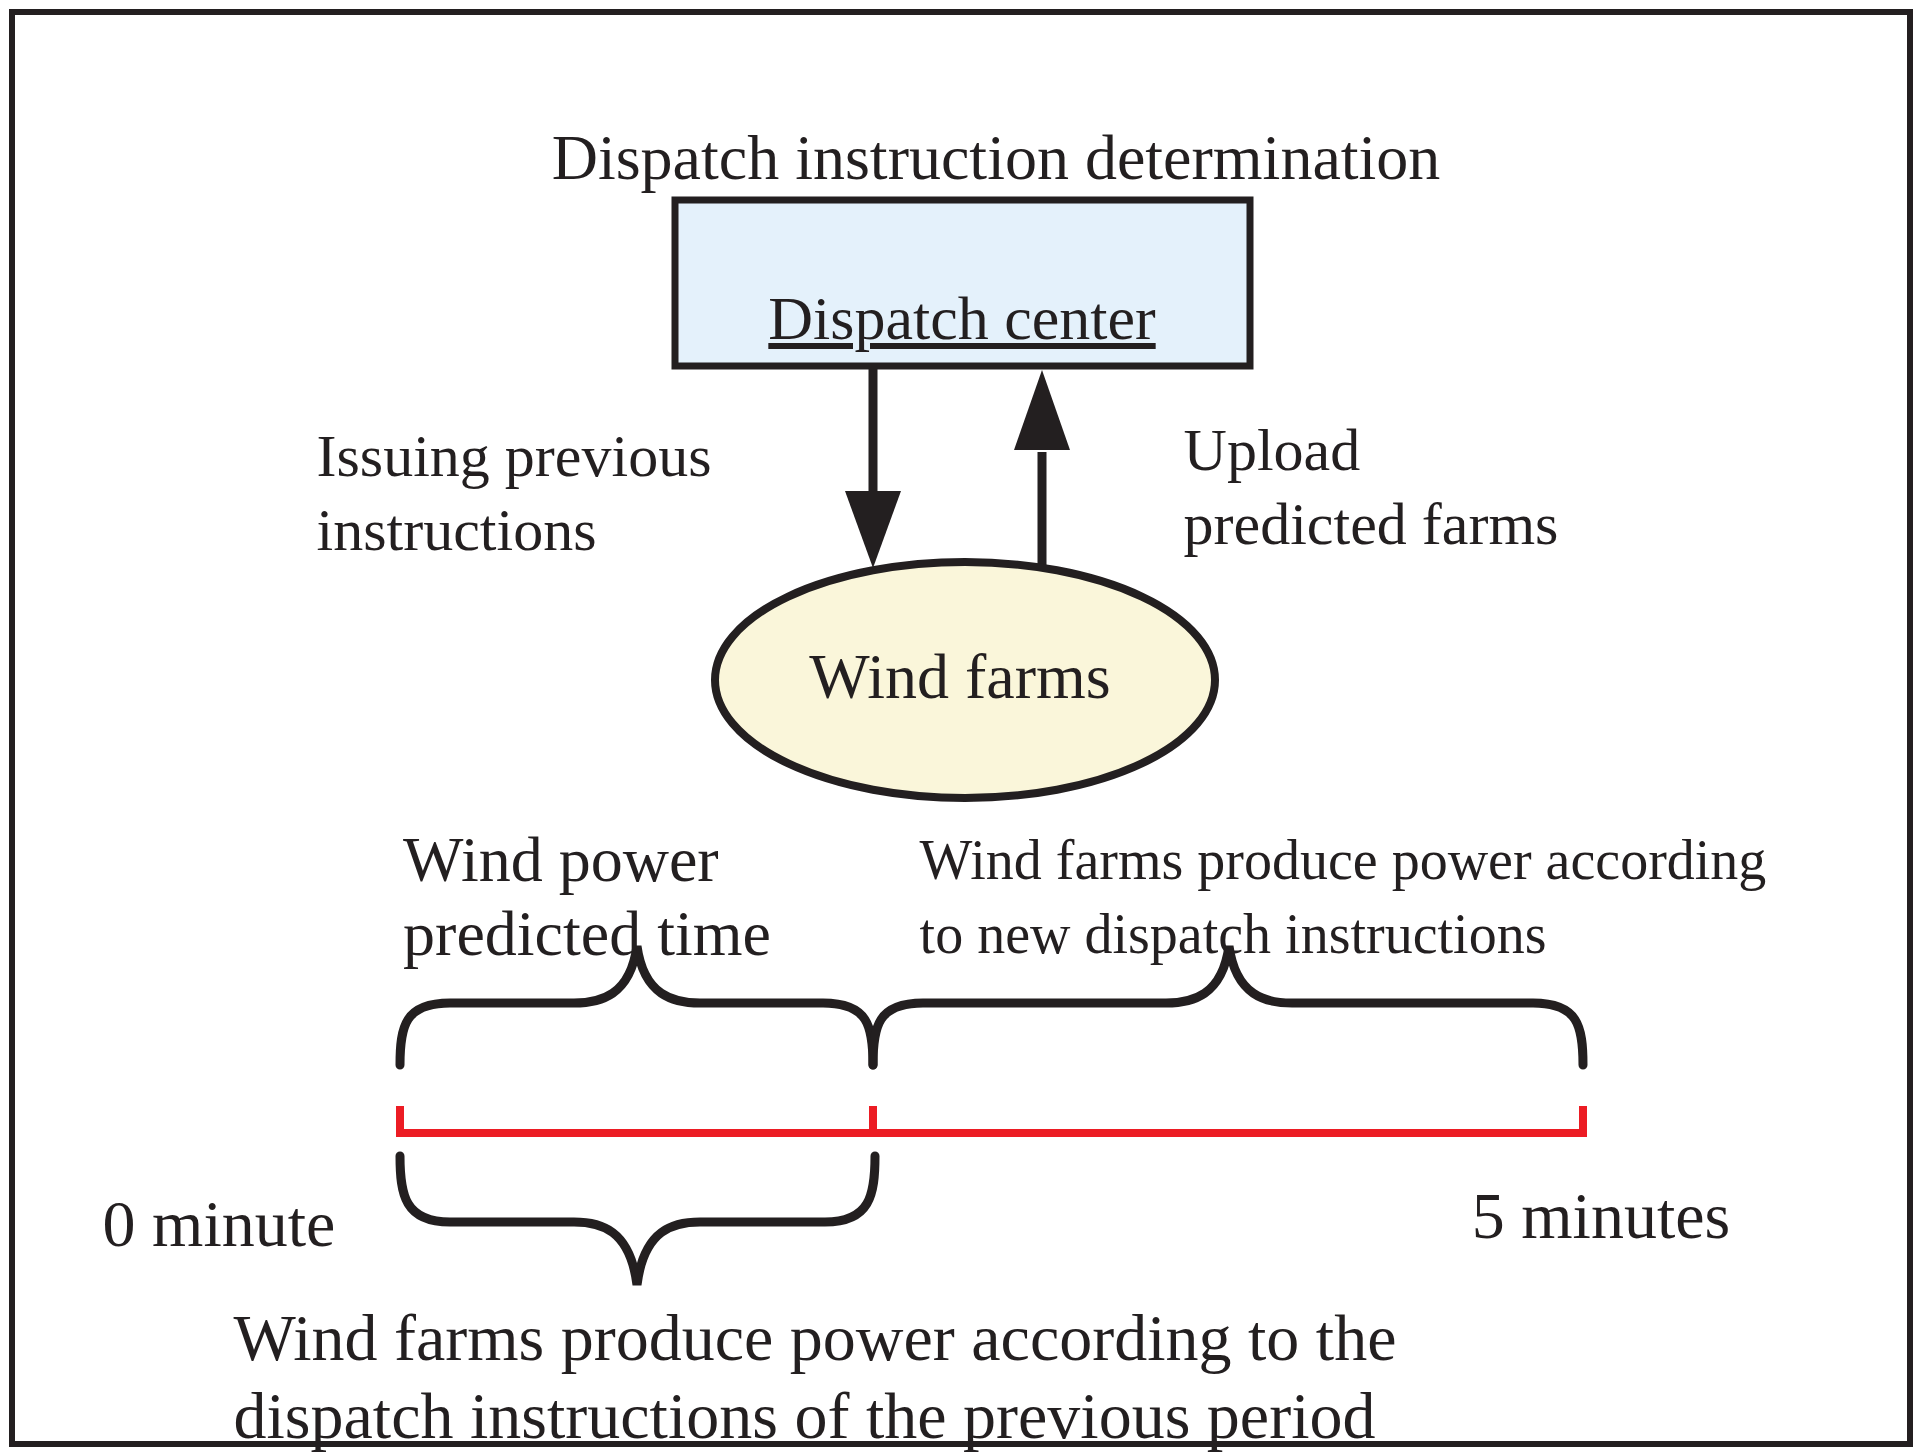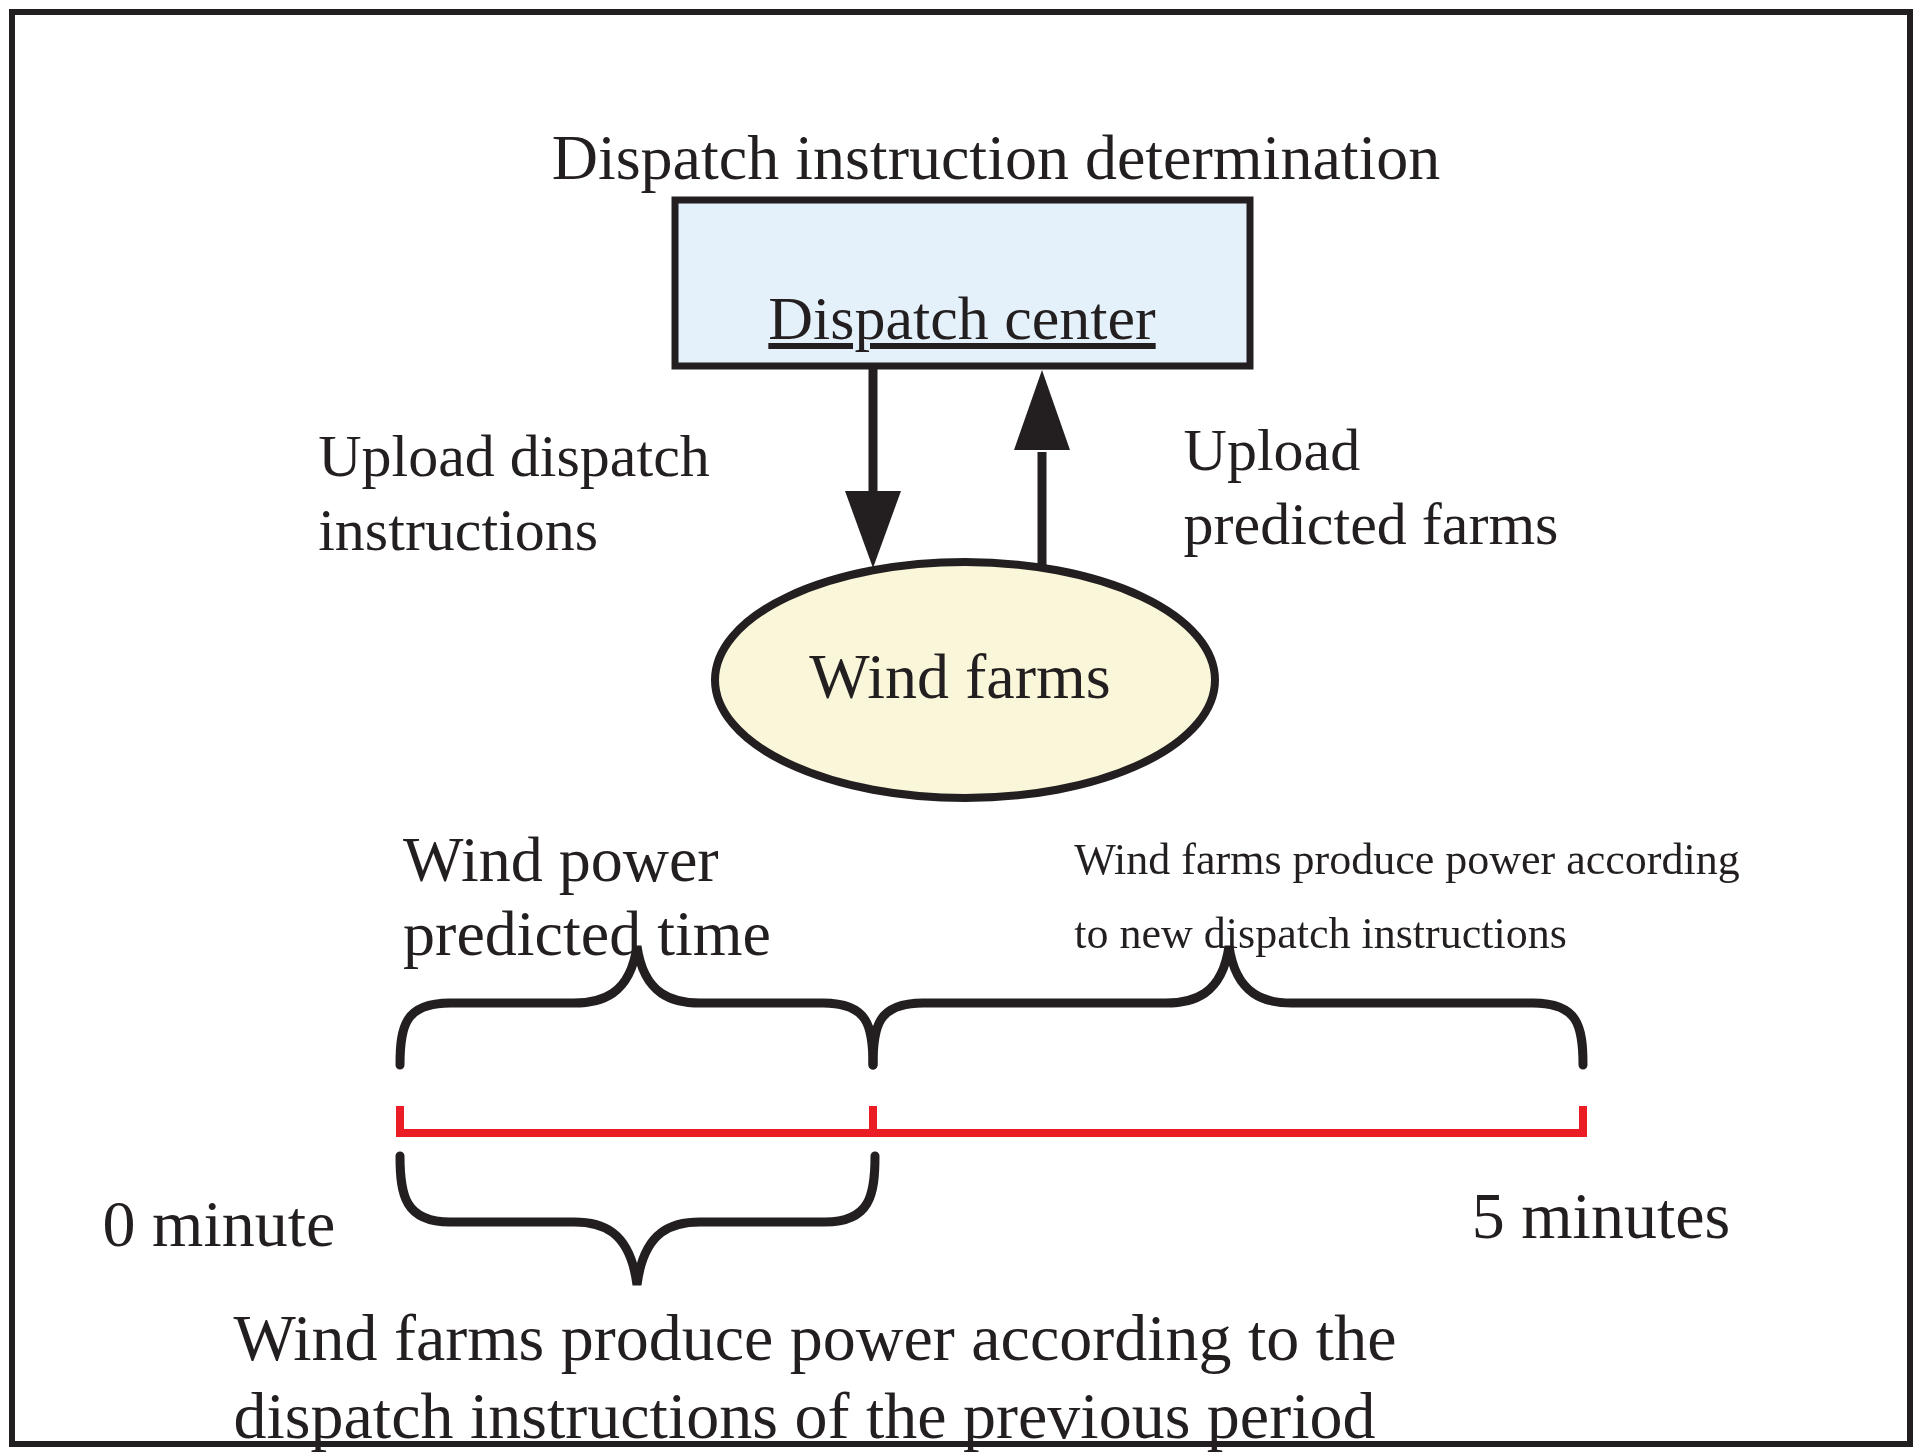--- a/index.html
+++ b/index.html
@@ -55,37 +55,37 @@
     <path class="timeline" d="M 400 1106 L 400 1133 L 1583 1133 L 1583 1106 M 873 1133 L 873 1106"></path>
 
     <path class="brace" d="M 400 1156 C 400 1195 405 1222 450 1222 L 574 1222 C 600 1222 630 1229 637 1285 C 644 1229 674 1222 700 1222 L 825 1222 C 870 1222 875 1195 875 1156"></path>
   </svg>
 
   <div class="label" style="left:996px; top:100px; font-size:64px;">Dispatch instruction determination</div>
 
   <div class="label" style="left:962px; top:262px; font-size:62px;text-decoration:underline;">Dispatch center</div>
 
   <div class="label" style="left:514px; top:398px; font-size:60px; line-height:74px;">
-    <div>Upload dispatch</div>
+    <div>Issuing previous</div>
     <div>instructions</div>
   </div>
 
   <div class="label" style="left:1371px; top:392px; font-size:60px; line-height:74px;">
     <div>Upload</div>
     <div>predicted farms</div>
   </div>
 
   <div class="label" style="left:960px; top:619px; font-size:64px;">Wind farms</div>
 
   <div class="label" style="left:587px; top:802px; font-size:64px; line-height:74px;">
     <div>Wind power</div>
     <div>predicted time</div>
   </div>
 
-  <div class="label" style="left:1407px; top:802px; font-size:44px; line-height:74px;">
+  <div class="label" style="left:1343px; top:802px; font-size:56px; line-height:74px;">
     <div>Wind farms produce power according</div>
     <div>to new dispatch instructions</div>
   </div>
 
   <div class="label" style="left:219px; top:1165px; font-size:66px;">0 minute</div>
 
   <div class="label" style="left:1601px; top:1157px; font-size:66px;">5 minutes</div>
 
   <div class="label" style="left:815px; top:1278px; font-size:66px; line-height:78px;">
     <div>Wind farms produce power according to the</div>

